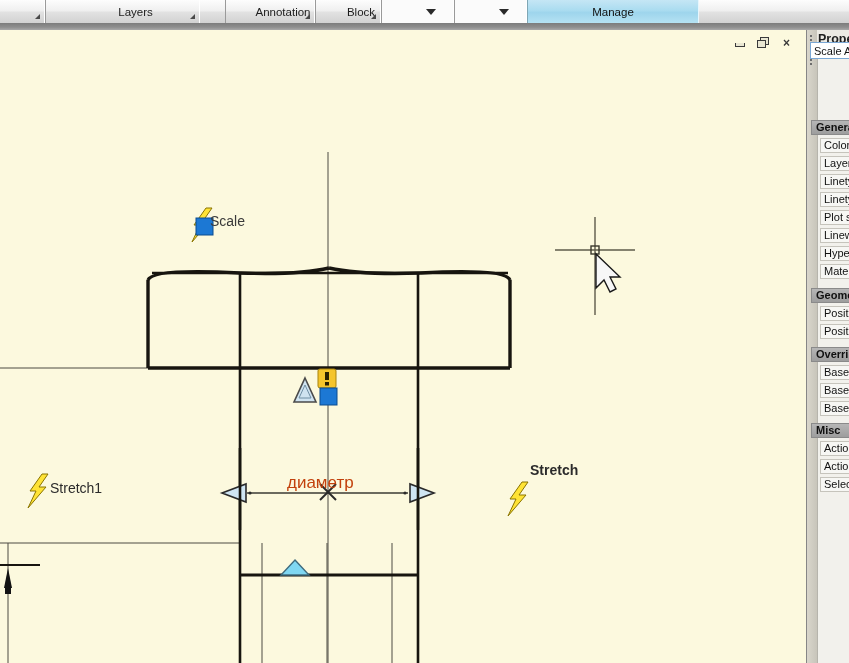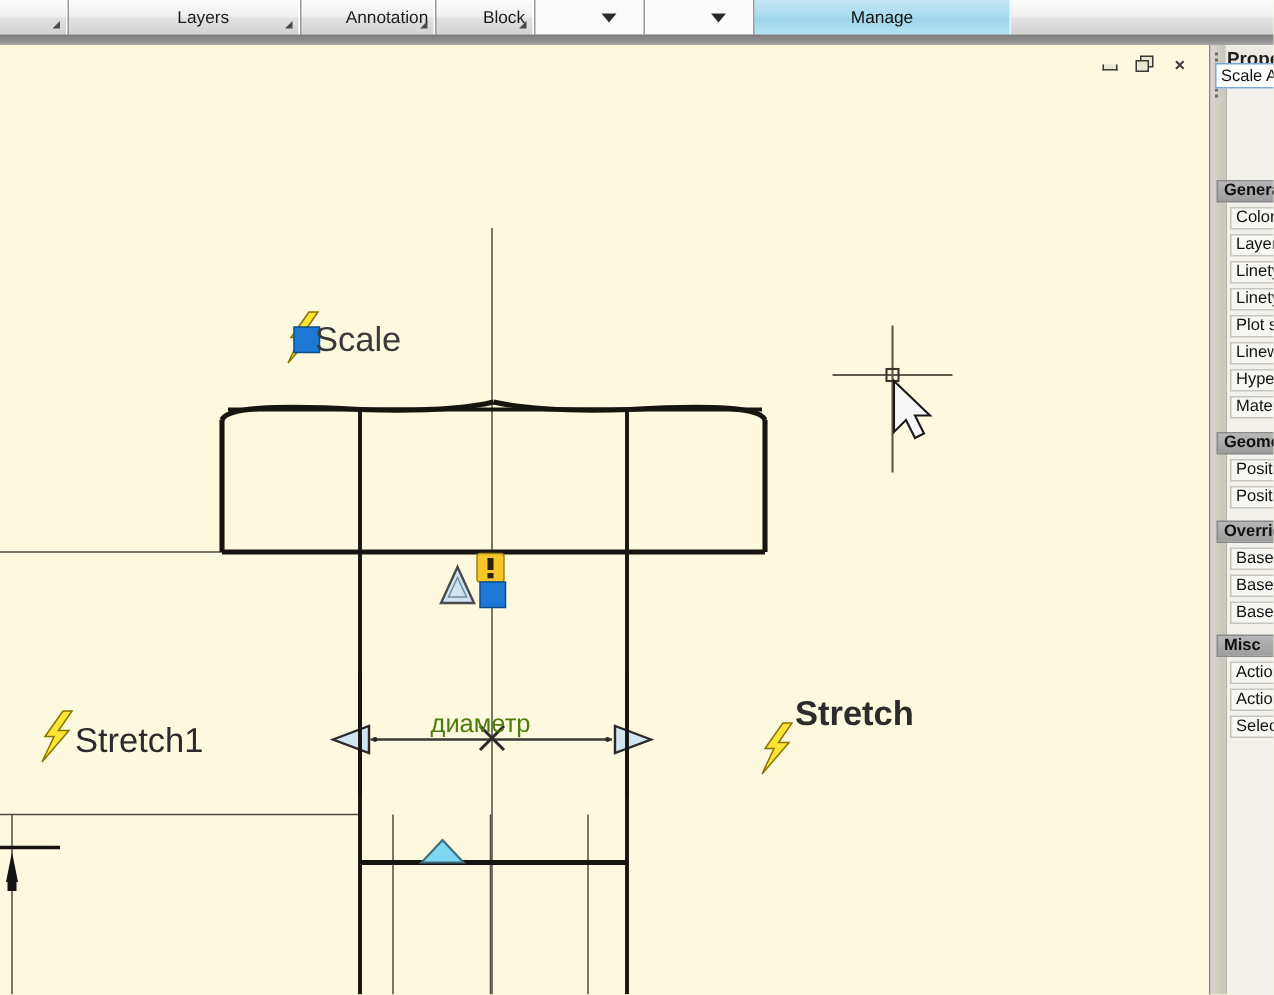--- a/index.html
+++ b/index.html
@@ -84,21 +84,21 @@
   }
   .wb-res::after{
     content:"";position:absolute;left:1px;top:4px;width:9px;height:8px;
     border:1px solid #3a3a3a;box-sizing:border-box;background:#e9e7d2;
   }
   .wb-close{font-family:"Liberation Sans",sans-serif;font-weight:bold;font-size:12px;}
 
   
   .dlabel{
     position:absolute;
-    font-size:23px;color:#2b2b2b;white-space:nowrap;
+    font-size:14px;color:#2b2b2b;white-space:nowrap;
     font-family:"Liberation Sans", sans-serif;
     letter-spacing:0px;
   }
 
   
   #props{
     position:absolute;left:806px;top:30px;width:43px;height:633px;
     background:#eceae3;
     border-left:1px solid #868686;
     box-sizing:border-box;
@@ -159,21 +159,21 @@
 
 <div id="ribbon">
   <div class="panel first" style="width:45px;">
     <span class="panel-label"></span>
     <span class="tri"></span>
   </div>
   <div class="panel" style="width:155px;">
     <span class="panel-label">Layers</span>
     <span class="tri"></span>
   </div>
-  <div class="panel" style="width:90px;">
+  <div class="panel" style="width:90px;margin-left:25px;">
     <span class="panel-label">Annotation</span>
     <span class="tri"></span>
   </div>
   <div class="panel" style="width:66px;">
     <span class="panel-label">Block</span>
     <span class="tri"></span>
   </div>
   <div class="panel" style="width:73px;background:#fbfbfb;">
     <span class="caret"></span>
   </div>
@@ -291,21 +291,21 @@
       <polygon points="596,224 596,258 604,250 610,262 616,259 610,247 620,247" fill="#f7f7f7" stroke="#1a1a1a" stroke-width="1.4"></polygon>
     </g>
   </svg>
 
   <div class="dlabel" style="left:210px;top:183px;color:#3a3a3a;">Scale</div>
 
   <div class="dlabel" style="left:50px;top:450px;">Stretch1</div>
 
   <div class="dlabel" style="left:530px;top:432px;font-weight:bold;">Stretch</div>
 
-  <div class="dlabel" style="left:287px;top:443px;font-size:17px;color:#4d7c0f;">диаметр</div>
+  <div class="dlabel" style="left:287px;top:443px;font-size:17px;color:#c2410c;">диаметр</div>
 
   <div id="winbtns">
     <div class="winbtn wb-min"></div>
     <div class="winbtn wb-res"></div>
     <div class="winbtn wb-close">×</div>
   </div>
 </div>
 
 <div id="props">
   <div id="props-gripbar">

